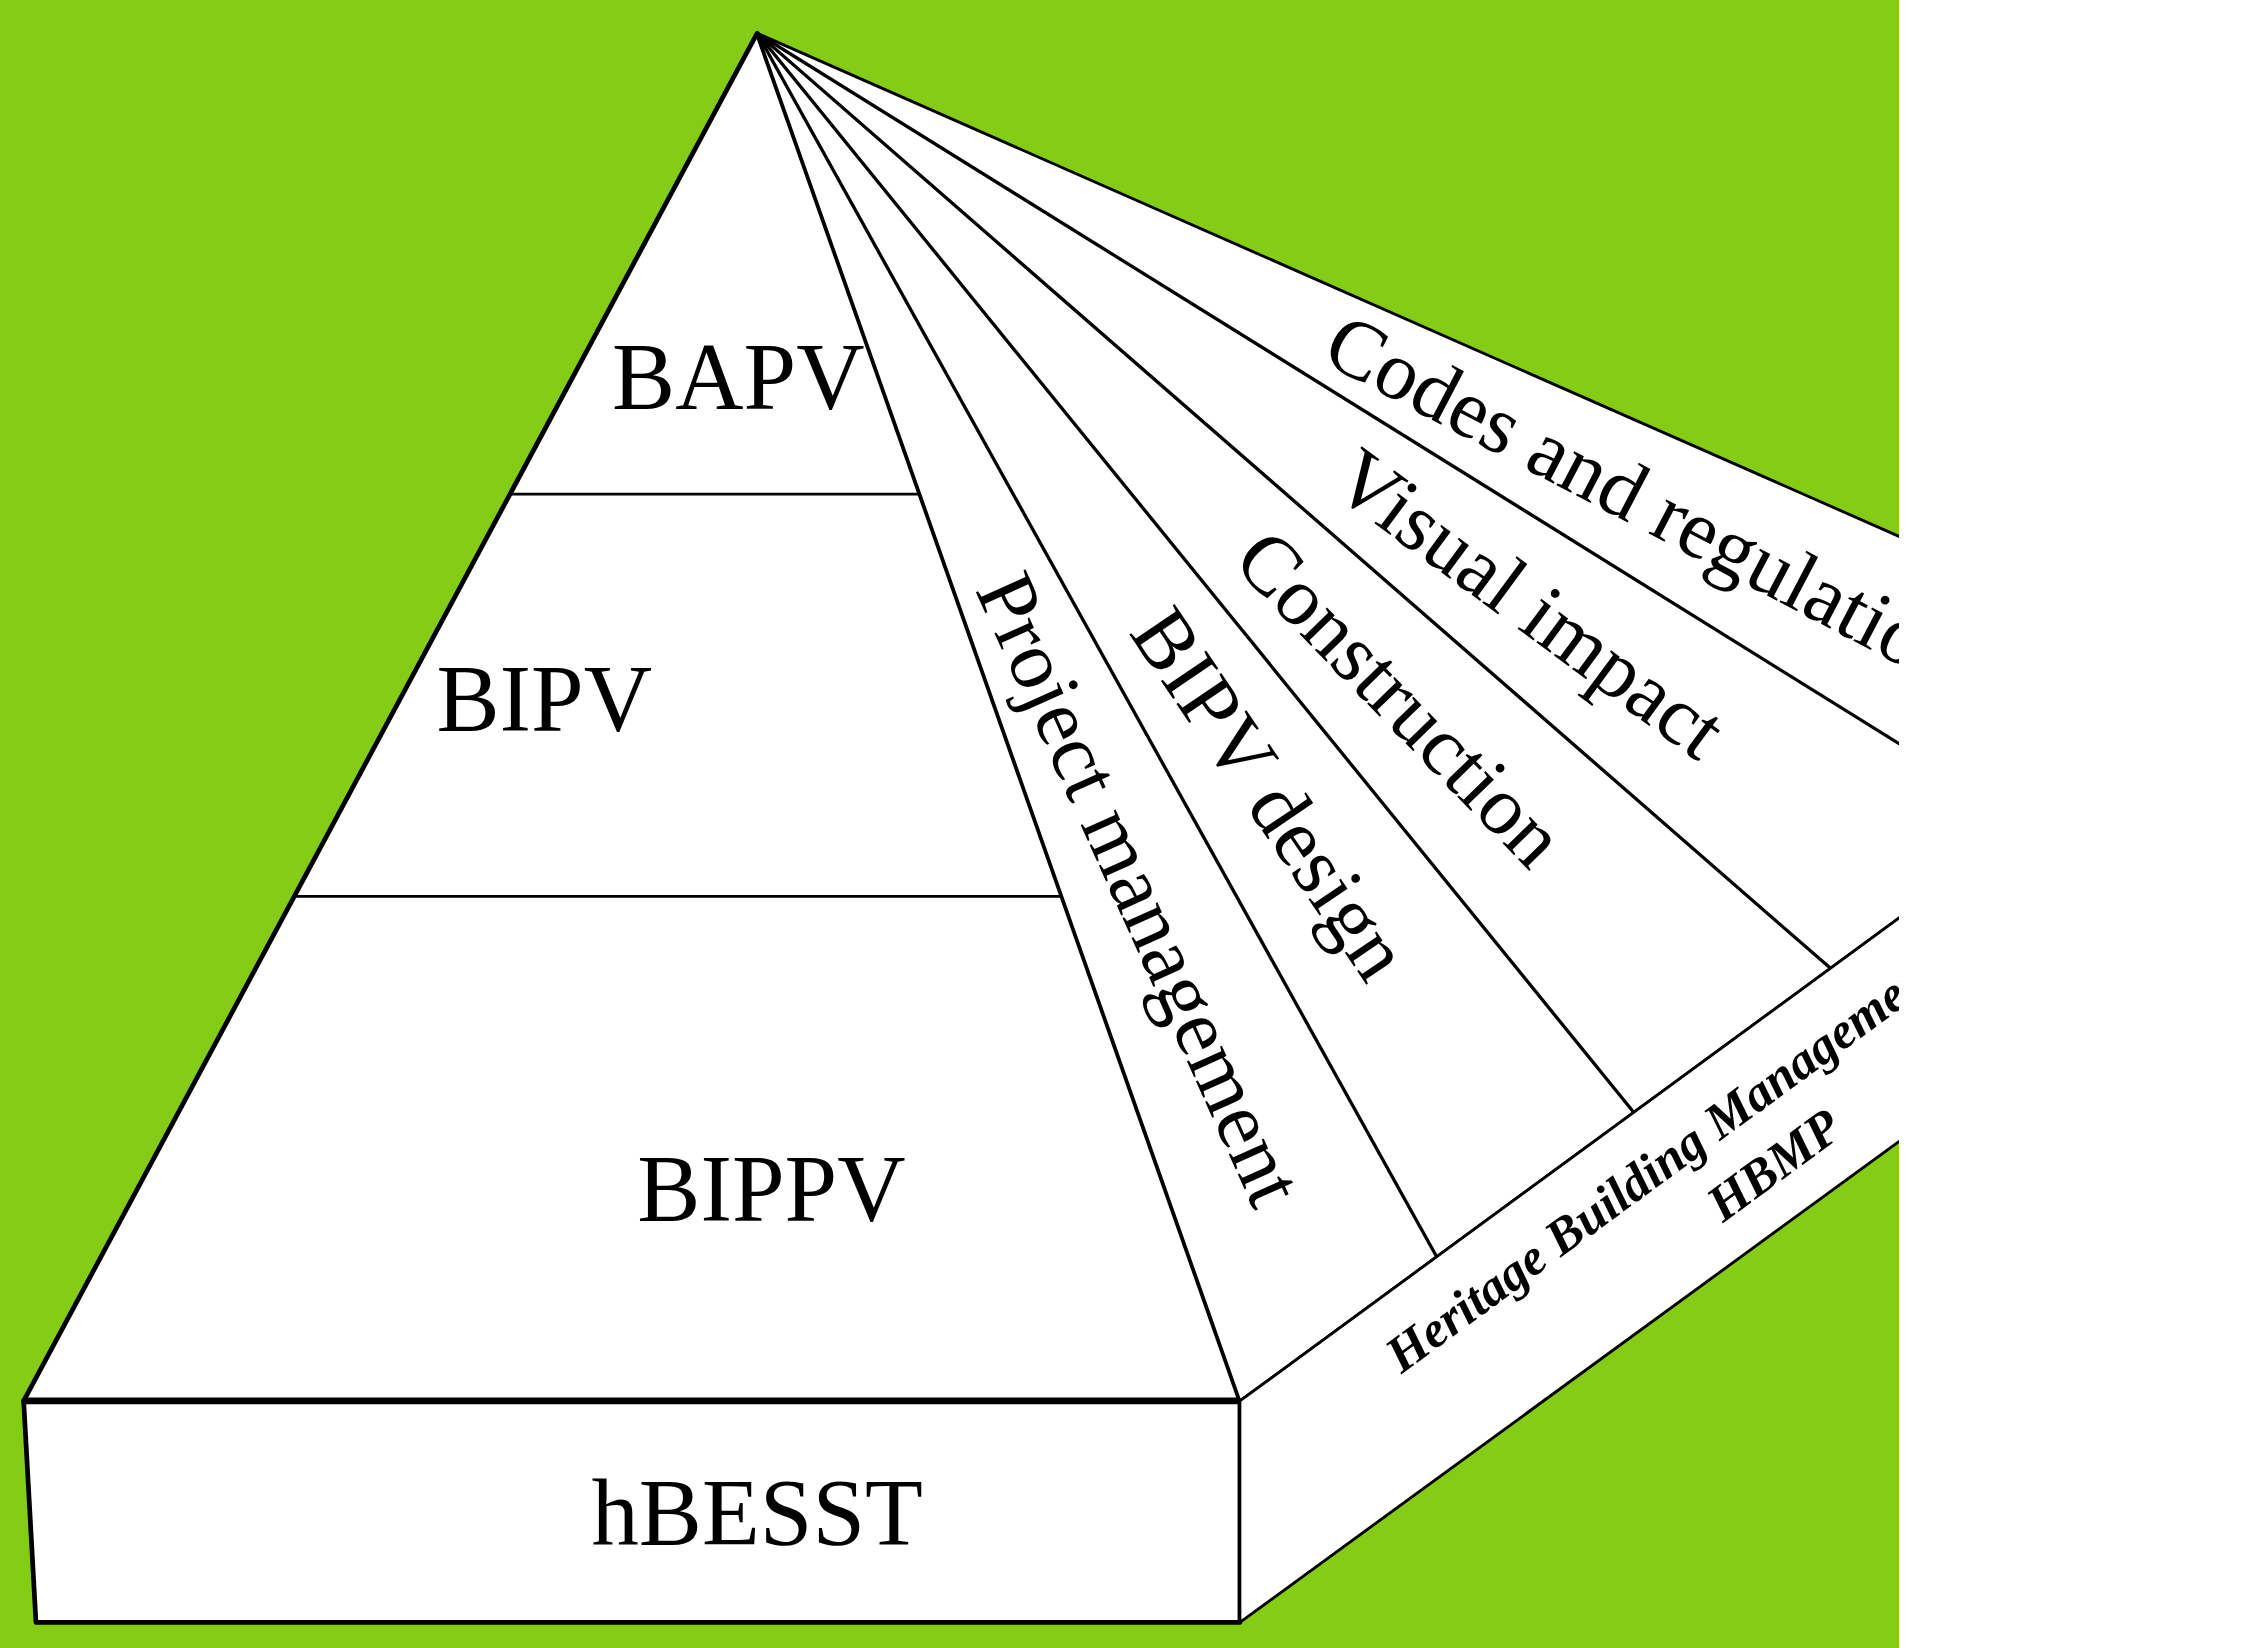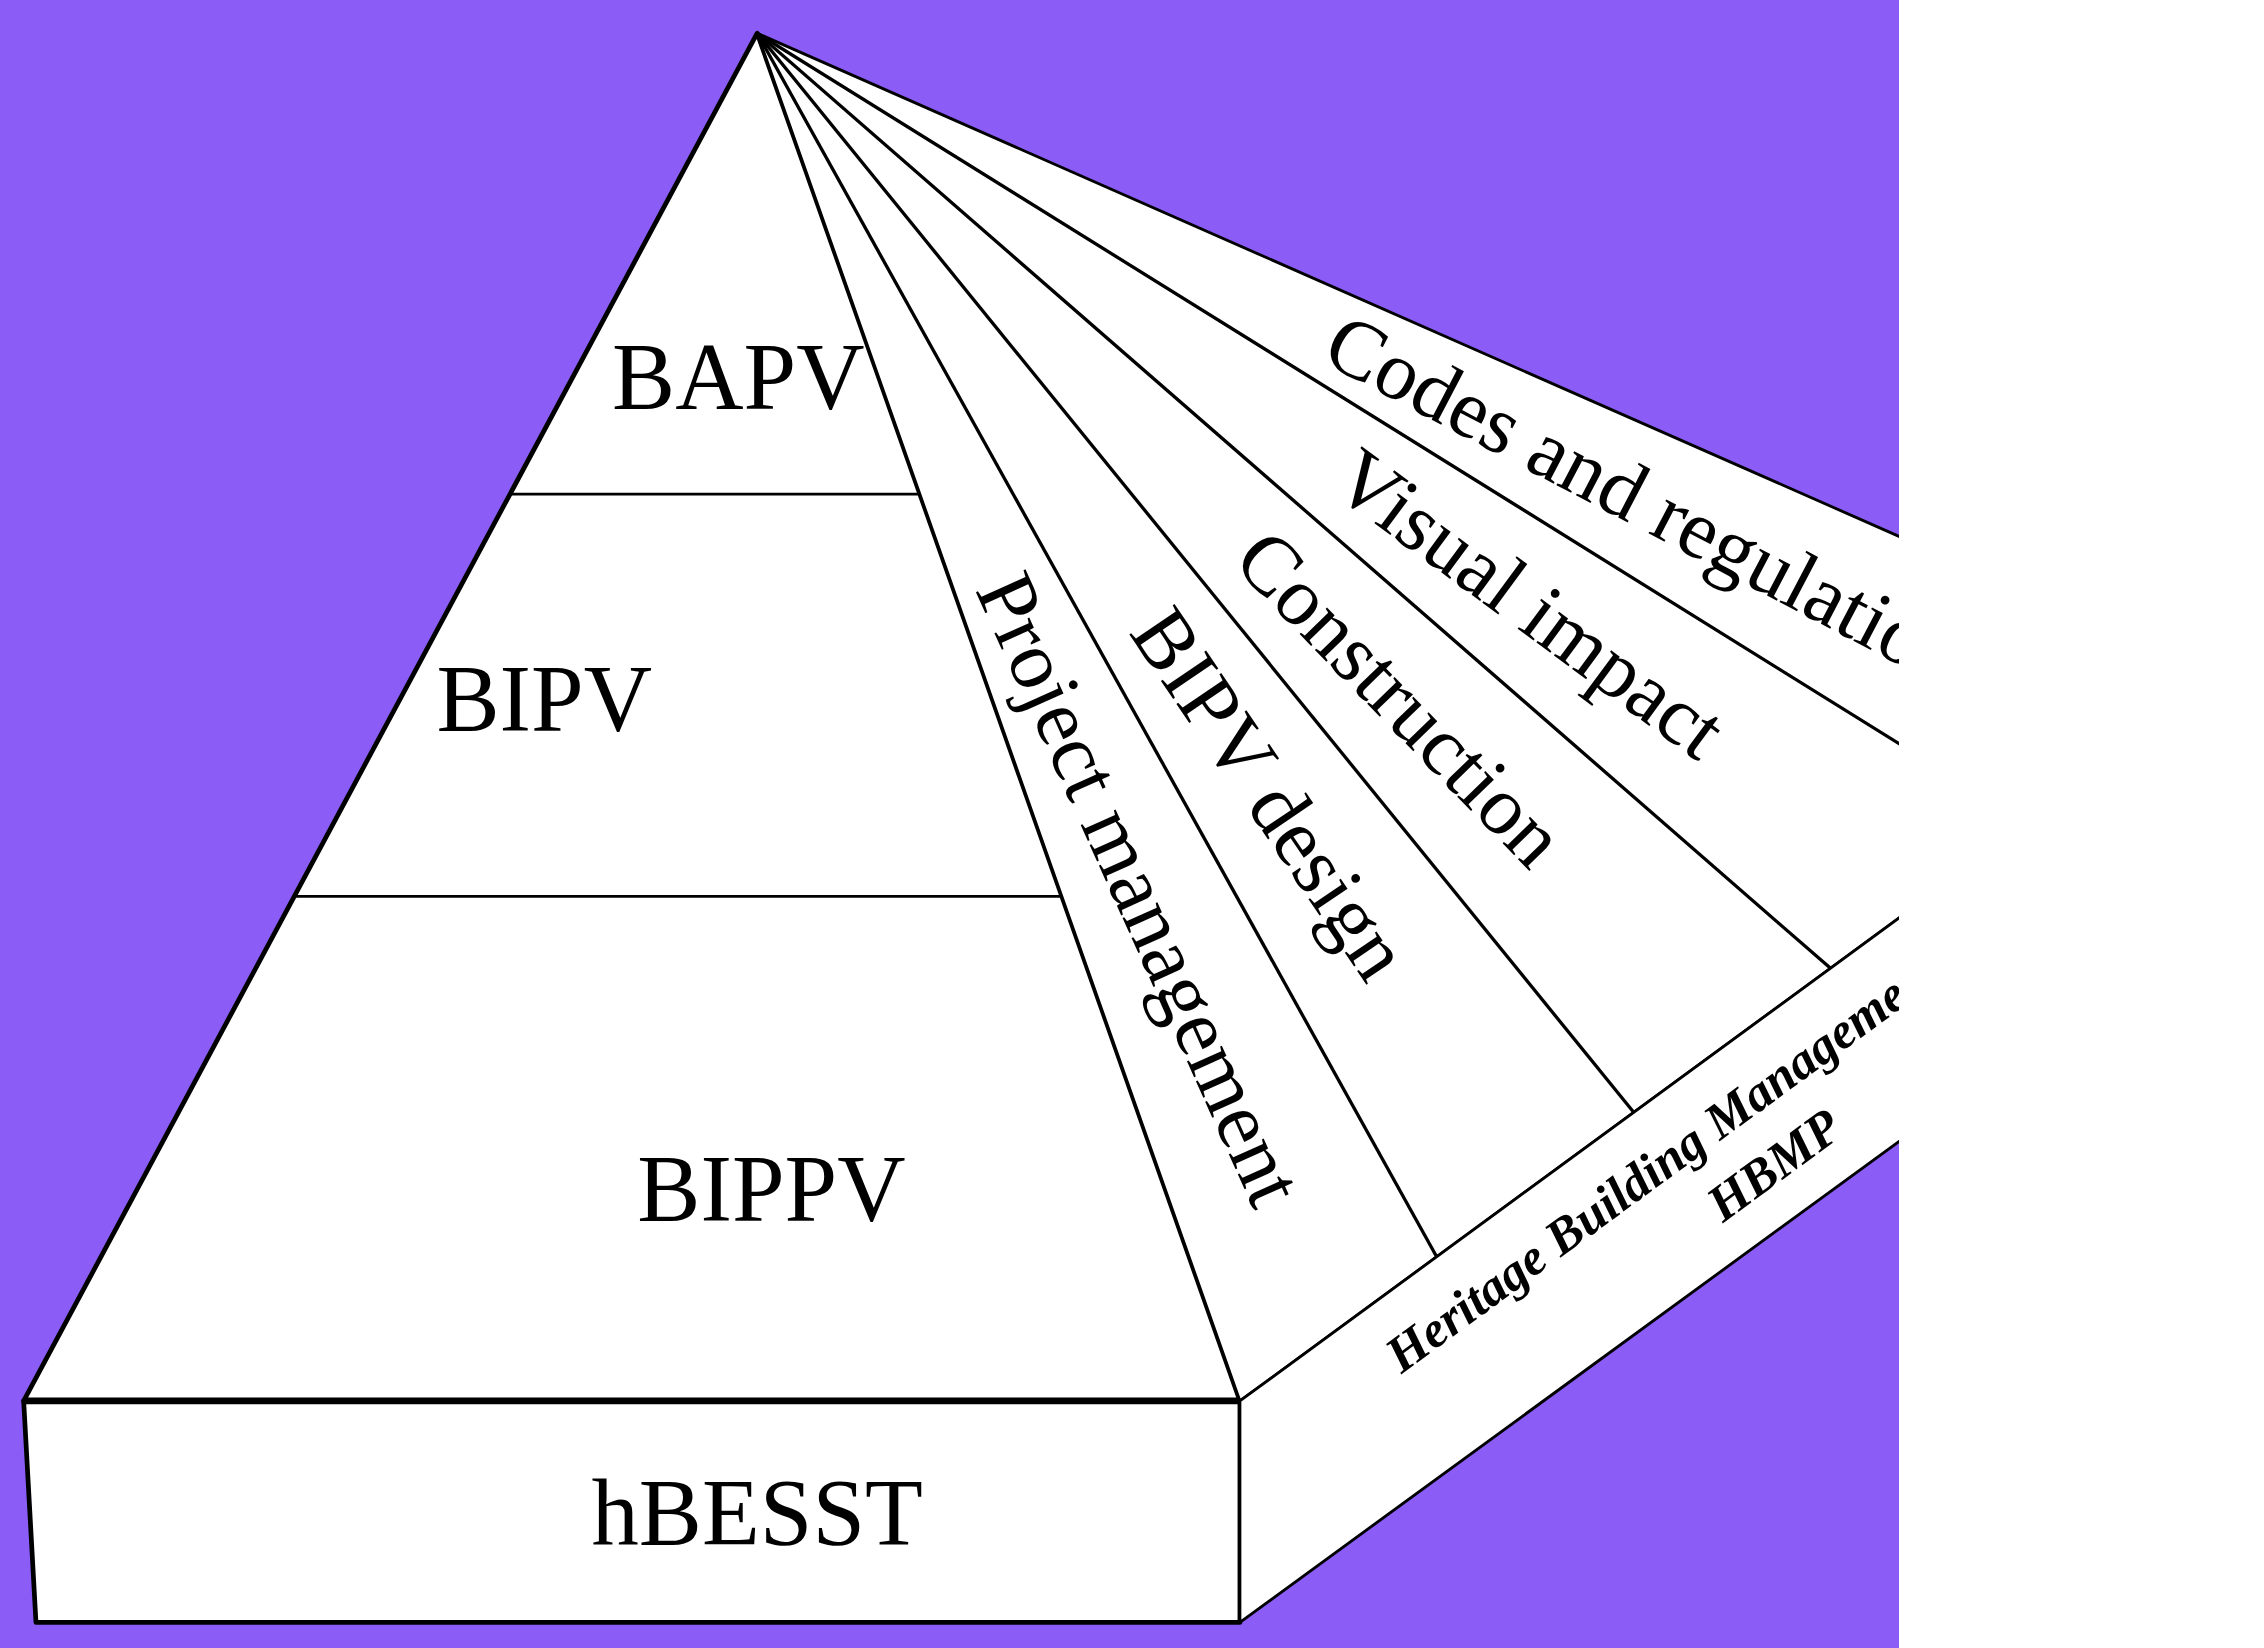--- a/index.html
+++ b/index.html
@@ -4,21 +4,21 @@
 <style>
   html, body {
     margin: 0;
     padding: 0;
     background: #ffffff;
   }
   .canvas {
     position: relative;
     width: 1899px;
     height: 1649px;
-    background: #8b5cf6;
+    background: #84cc16;
     overflow: hidden;
     font-family: "Liberation Serif", "DejaVu Serif", serif;
     text-align: center;
   }
   svg { display: block; }
   .shape {
     fill: #ffffff;
     stroke: #000000;
     stroke-linejoin: round;
   }

